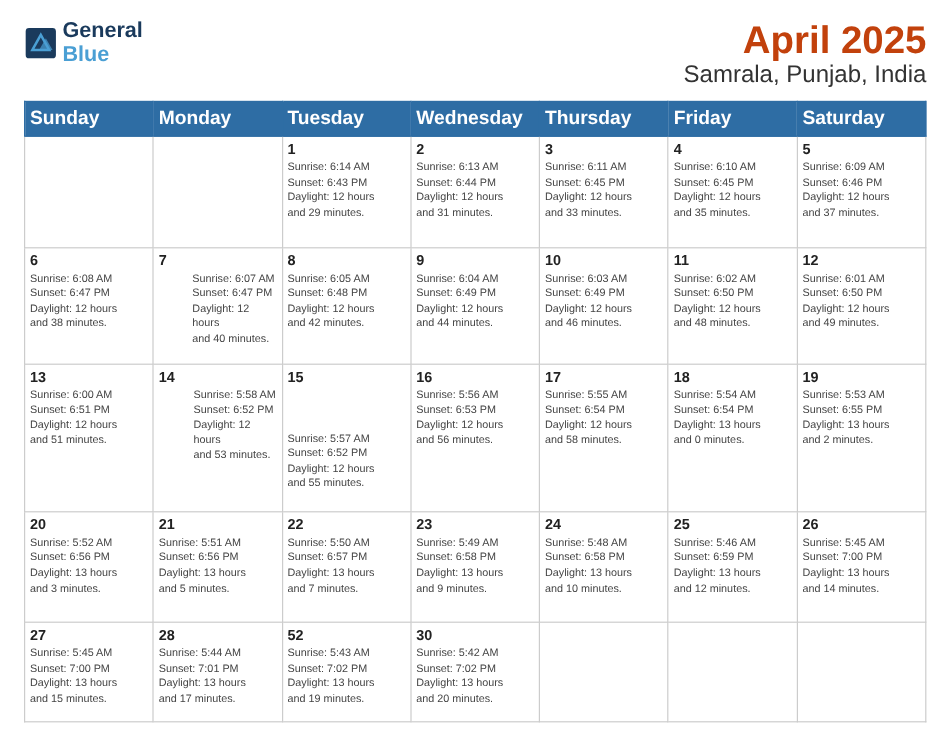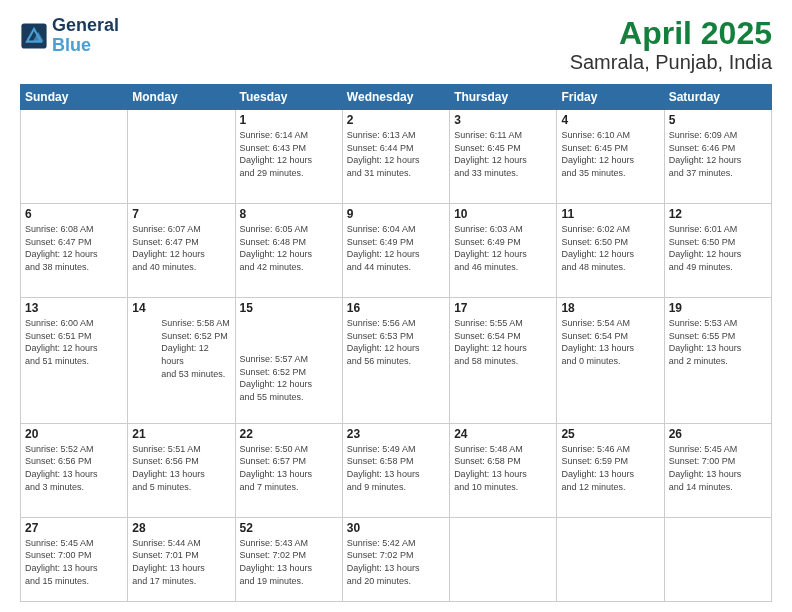--- a/index.html
+++ b/index.html
@@ -41,39 +41,39 @@
       width: 28px;
       height: 28px;
       margin-right: 4px;
     }
     .title-block {
       text-align: right;
     }
     .title-block h1 {
       font-size: 32px;
       font-weight: bold;
-      color: #15803d;
+      color: #c2410c;
       line-height: 1.1;
     }
     .title-block h2 {
       font-size: 20px;
       font-weight: normal;
       color: #333;
     }
     .calendar {
       flex: 1;
       border: 1px solid #ccc;
       border-collapse: collapse;
       width: 100%;
       table-layout: fixed;
     }
     .calendar th {
       background-color: #2e6da4;
       color: #fff;
-      font-size: 12px;
+      font-size: 16px;
       font-weight: bold;
       padding: 5px 4px;
       text-align: left;
       border: 1px solid #2e6da4;
     }
     .calendar td {
       border: 1px solid #ccc;
       vertical-align: top;
       padding: 3px 4px;
       font-size: 9.5px;
@@ -175,21 +175,21 @@
         <tr>
           <td>
             <div class="day-number">6</div>
             <div class="day-info" style="white-space: pre-line;">Sunrise: 6:08 AM
 Sunset: 6:47 PM
 Daylight: 12 hours
 and 38 minutes.</div>
           </td>
           <td>
             <div class="day-number">7</div>
-            <div class="day-info" style="white-space: pre-line;">Sunrise: 6:07 AM
+            <div class="day-info" style="white-space: pre-line; margin-left: 28px;">Sunrise: 6:07 AM
 Sunset: 6:47 PM
 Daylight: 12 hours
 and 40 minutes.</div>
           </td>
           <td>
             <div class="day-number">8</div>
             <div class="day-info" style="white-space: pre-line;">Sunrise: 6:05 AM
 Sunset: 6:48 PM
 Daylight: 12 hours
 and 42 minutes.</div>

